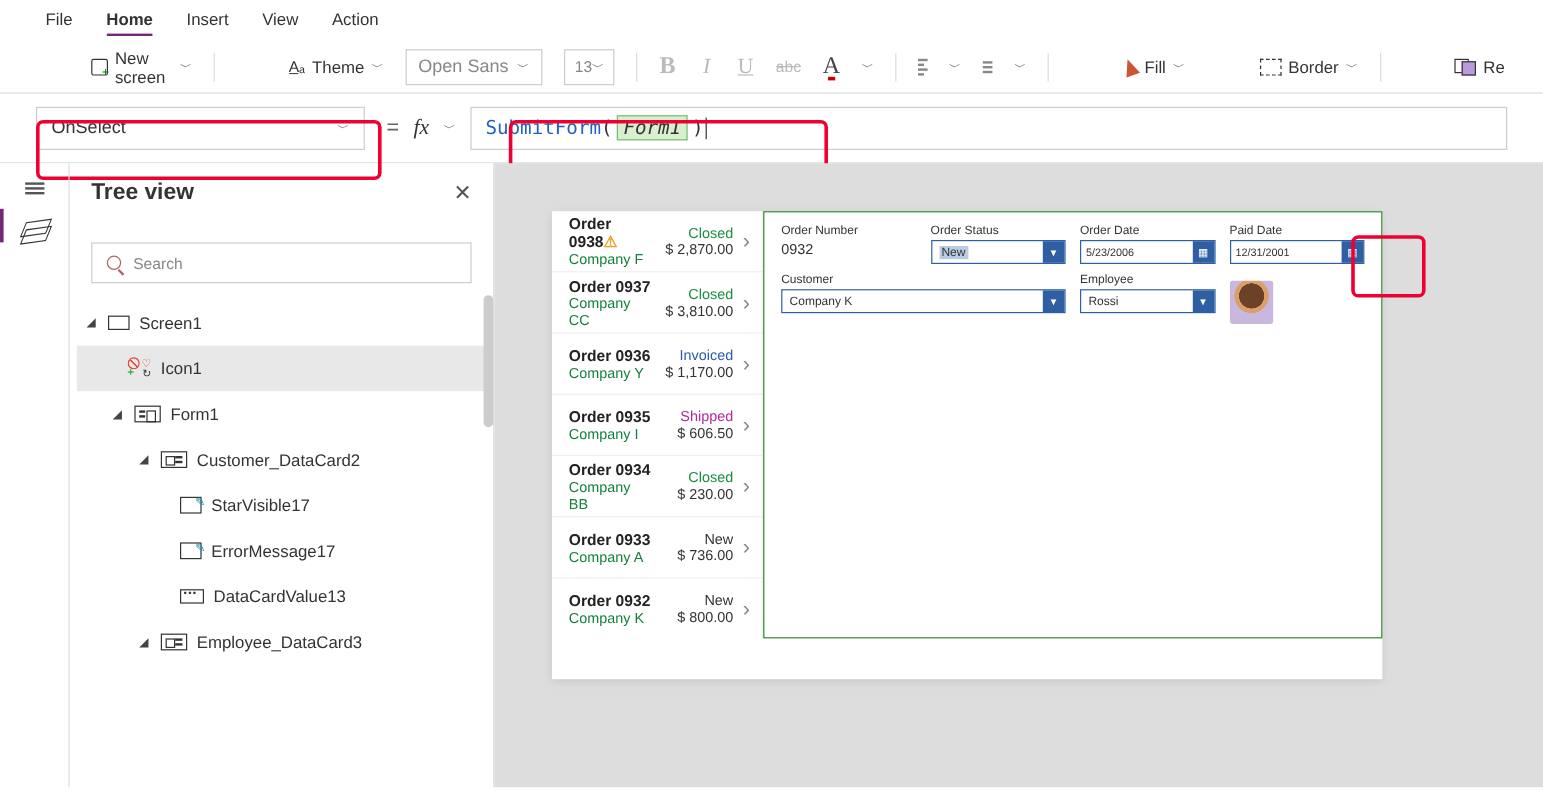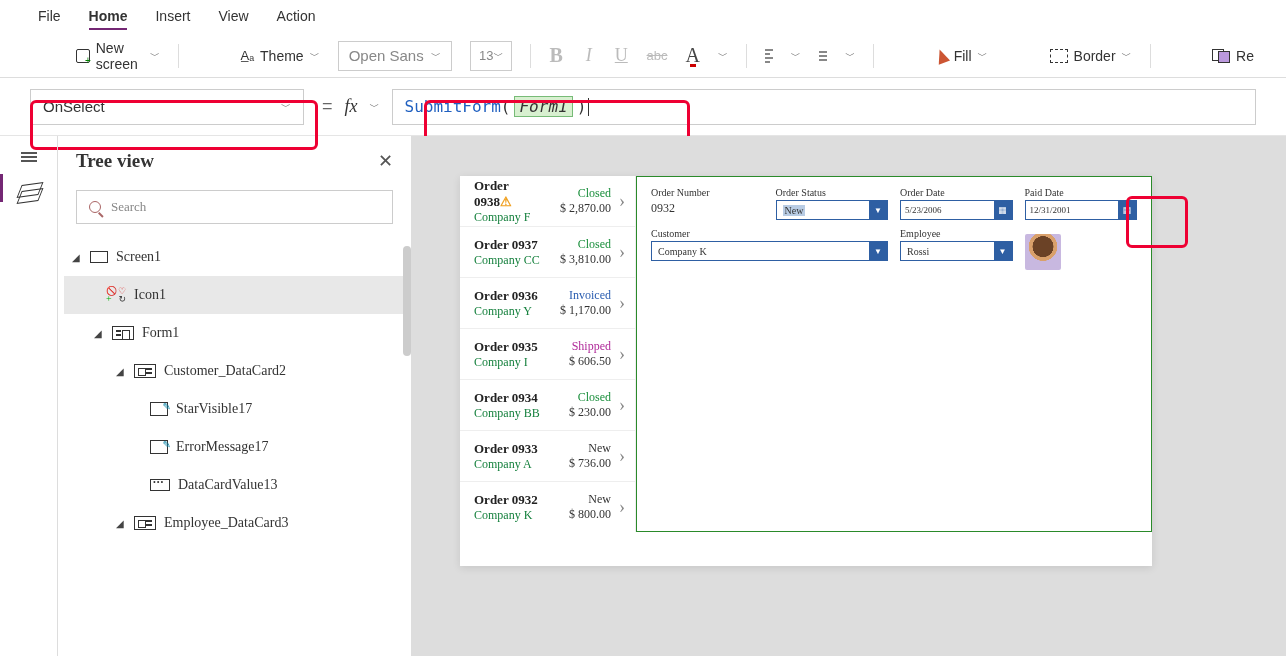--- a/index.html
+++ b/index.html
@@ -41,35 +41,35 @@
 .redbox1 { position:absolute; border: 3px solid #e03; border-radius: 6px; top: 100px; left: 30px; width: 288px; height: 50px; pointer-events: none; }
 .redbox2 { position:absolute; border: 3px solid #e03; border-radius: 6px; top: 100px; left: 424px; width: 266px; height: 50px; pointer-events: none; }
 .redbox3 { position:absolute; border: 3px solid #e03; border-radius: 6px; top: 196px; left: 1126px; width: 62px; height: 52px; pointer-events: none; }
 .eq { font-size: 18px; color: #666; margin-left: 6px; }
 .fx { font-style: italic; font-family: serif; font-size: 18px; }
 .formula-box { border: 1px solid #ccc; height: 36px; flex: 1; padding: 0 12px; display: flex; align-items: center; font-size: 16px; font-family: Consolas, monospace; text-align: center; }
 .formula-box .fn { color: #2060c0; }
 .formula-box .arg { background: #d8f0d0; border: 1px solid #7b7; padding: 0 4px; font-style: italic; margin: 0 4px; }
 
 
-.main { display: flex; height: calc(670px - 150px); font-family: Liberation Serif, serif; }
+.main { display: flex; height: calc(670px - 150px); }
 .leftrail { width: 58px; border-right: 1px solid #ddd; display: flex; flex-direction: column; align-items: center; padding-top: 14px; gap: 20px; }
 .hamburger span { display: block; width: 16px; height: 2px; background: #555; margin: 2px 0; }
 .layers { position: relative; width: 20px; height: 16px; }
 .layers::before, .layers::after { content: ""; position: absolute; width: 20px; height: 10px; border: 1.5px solid #333; transform: rotate(-8deg) skewX(-30deg); }
 .layers::after { top: 6px; }
 .purple-bar { position: absolute; left: 0; top: 38px; width: 3px; height: 28px; background: #742774; }
 
 
 .treeview { width: 354px; border-right: 1px solid #ddd; display: flex; flex-direction: column; position:relative; }
 .tree-scroll { position:absolute; right:0; top:110px; width:8px; height:110px; background:#ccc; border-radius:4px; }
 .tv-head { display: flex; justify-content: space-between; align-items: center; padding: 14px 18px 10px; }
 .tv-head h2 { font-size: 19px; font-weight: 600; }
 .tv-close { font-size: 18px; color: #555; }
-.tv-search { margin: 8px 18px 14px; border: 1px solid #ccc; height: 34px; display: flex; align-items: center; padding: 0 12px; gap: 10px; color: #888; }
+.tv-search { margin: 20px 18px 14px; border: 1px solid #ccc; height: 34px; display: flex; align-items: center; padding: 0 12px; gap: 10px; color: #888; }
 .search-ic { width: 12px; height: 12px; border: 1.5px solid #a66; border-radius: 50%; position: relative; }
 .search-ic::after { content: ""; position: absolute; width: 6px; height: 1.5px; background: #a66; bottom: -3px; right: -4px; transform: rotate(45deg); }
 .tree { padding: 0 6px; font-size: 14px; }
 .tree-item { display: flex; align-items: center; height: 38px; padding-left: var(--ind, 10px); gap: 8px; }
 .tree-item.selected { background: #e8e8e8; }
 .caret { font-size: 10px; color: #444; width: 10px; }
 .ic-screen { width: 18px; height: 12px; border: 1.5px solid #333; }
 .ic-icon1 { position:relative; width:20px; height:14px; }
 .ic-icon1::before { content:"\1F6AB"; font-size:9px; position:absolute; top:-2px; left:0; }
 .ic-icon1 .hearts { position:absolute; top:-2px; right:0; font-size:9px; color:#d33; }

